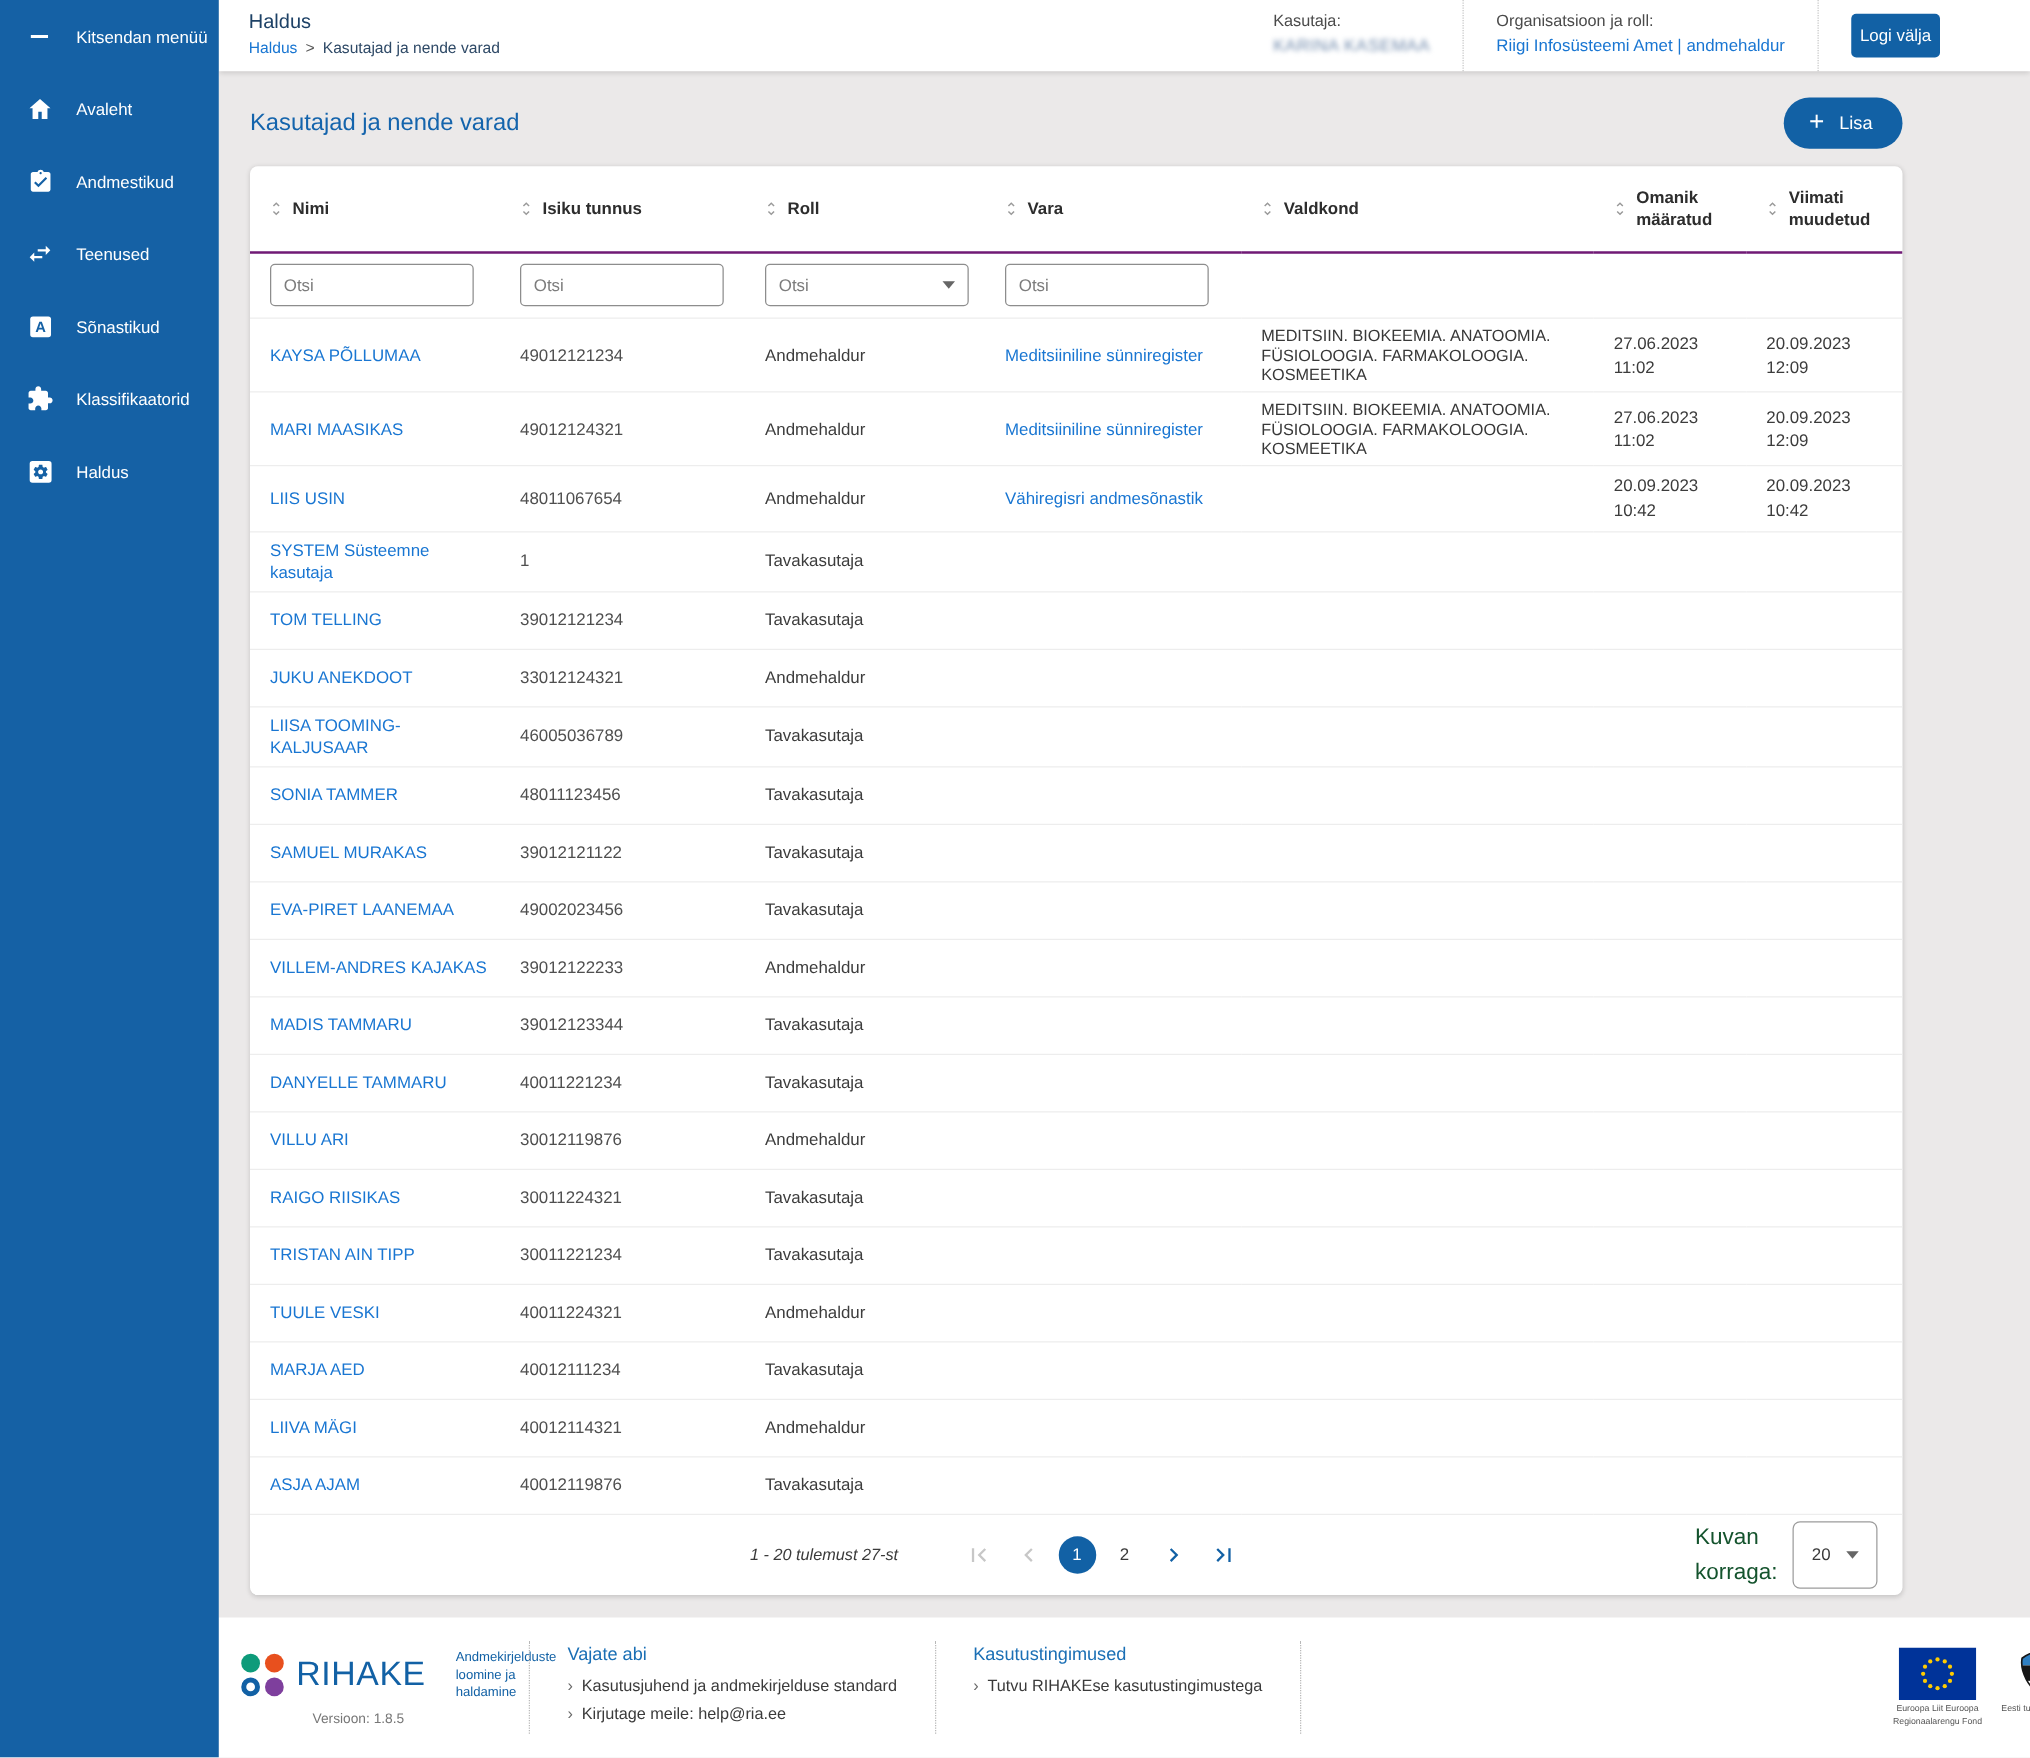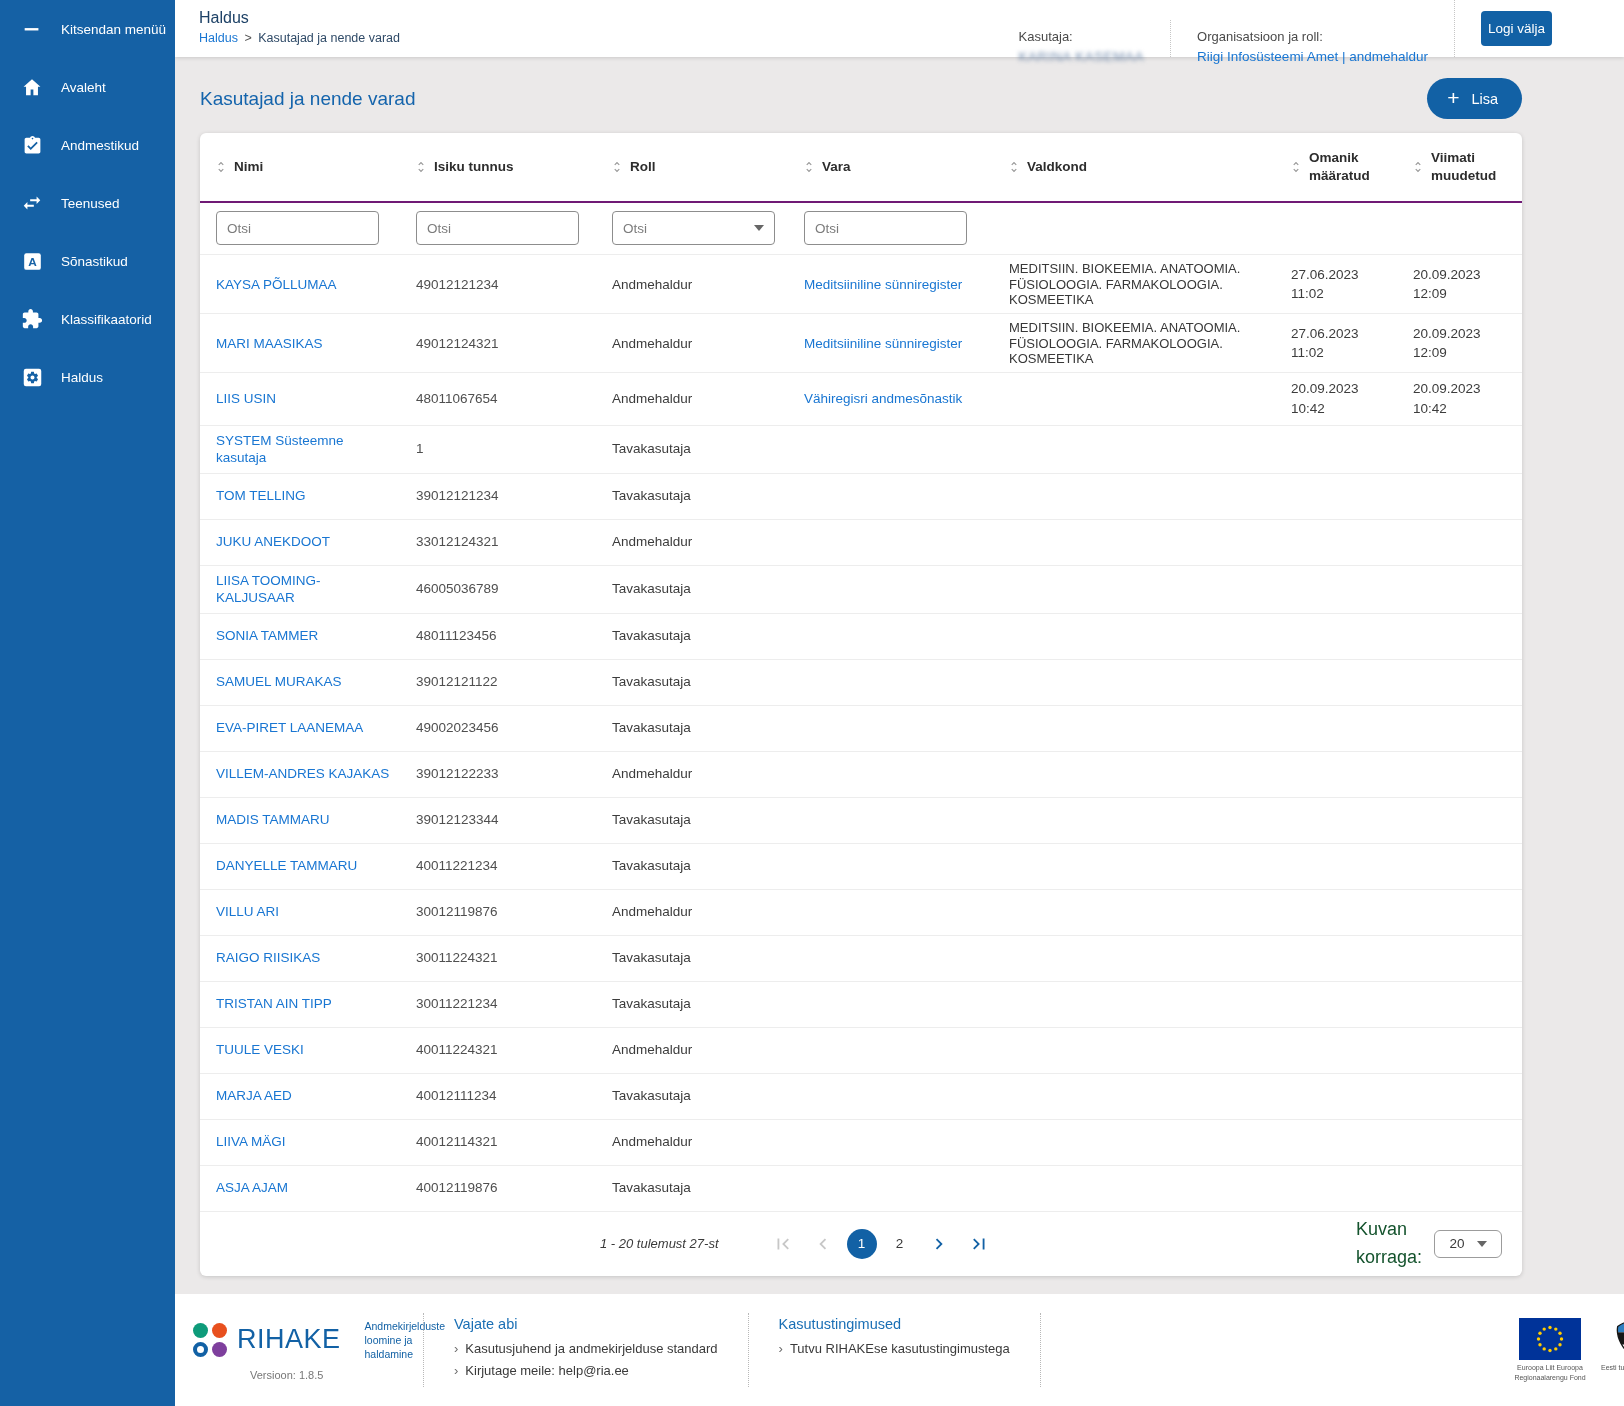--- a/index.html
+++ b/index.html
@@ -28,21 +28,21 @@
     position:absolute; left:175px; top:0; width:1449px; height:57px;
     background:#fff; box-shadow:0 1px 4px rgba(0,0,0,.14);
     display:flex; align-items:stretch; z-index:5;
   }
   .h-left { flex:1; padding:9px 0 0 24px; }
   .h-title { font-size:16px; color:#1d4166; font-weight:500; }
   .h-crumb { font-size:12.5px; margin-top:4px; }
   .h-crumb .crumb-root { color:#1976d2; cursor:pointer; }
   .h-crumb .crumb-sep { color:#555; margin:0 3px; }
   .h-crumb .crumb-cur { color:#2f4a67; }
-  .h-block { padding:9px 26px 0 26px;margin-top:20px; }
+  .h-block { padding:9px 26px 0 26px; }
   .h-block.bordered { border-left:1px dotted #c6c6c6; }
   .h-label { font-size:13px; color:#4a4a4a; margin-bottom:5px; }
   .h-user { font-size:13.5px; color:#6f89ab; filter:blur(2.2px); letter-spacing:.5px; }
   .h-org { font-size:13.5px; color:#1976d2; cursor:pointer; }
   .h-logout-wrap { display:flex; align-items:center; padding:0 72px 0 26px; border-left:1px dotted #c6c6c6; }
   .logout-btn {
     background:#1261a5; color:#fff; border:none; border-radius:4px;
     padding:10px 7px; font-size:13.5px; font-family:inherit; cursor:pointer;
   }
   
@@ -105,21 +105,21 @@
   .pg-nav { display:flex; align-items:center; gap:8px; margin-left:48px; }
   .pg-btn { width:32px; height:32px; display:flex; align-items:center; justify-content:center; cursor:pointer; background:none; border:none; }
   .pg-btn svg { display:block; }
   .pg-btn.disabled svg { fill:#c7c7c7; }
   .pg-btn.enabled svg { fill:#1261a5; }
   .pg-page { width:30px; height:30px; display:flex; align-items:center; justify-content:center; font-size:13.5px; color:#3a3a3a; cursor:pointer; }
   .pg-page.active { background:#1261a5; color:#fff; border-radius:50%; }
   .pg-size { margin-left:auto; display:flex; align-items:center; gap:16px; }
   .pg-size-label { font-size:18px; color:#14532d; width:62px; line-height:1.55; }
   .pg-size-select {
-    width:68px; height:28px; border:1px solid #9c9c9c; border-radius:6px;
+    width:68px; height:54px; border:1px solid #9c9c9c; border-radius:6px;
     display:flex; align-items:center; justify-content:center; gap:12px;
     font-size:13.5px; color:#3a3a3a; cursor:pointer;
   }
   
   .footer {
     position:absolute; left:175px; top:1294px; width:1577px; height:112px;
     background:#fff; display:flex; align-items:center;
   }
   .f-brand { padding-left:18px; width:248px; }
   .brand-row { display:flex; align-items:center; gap:10px; }

